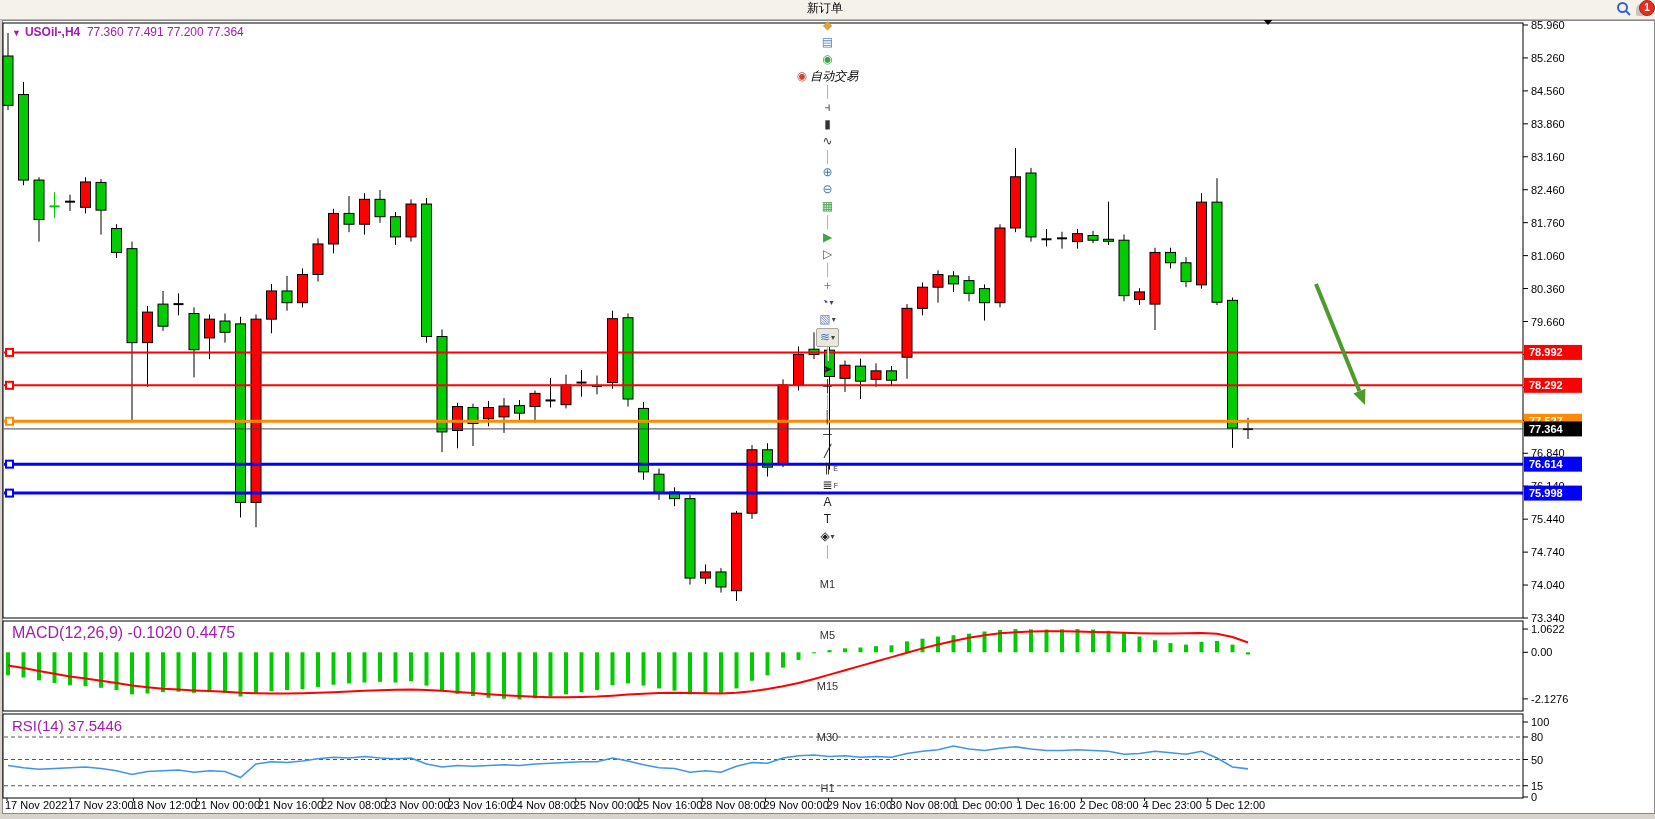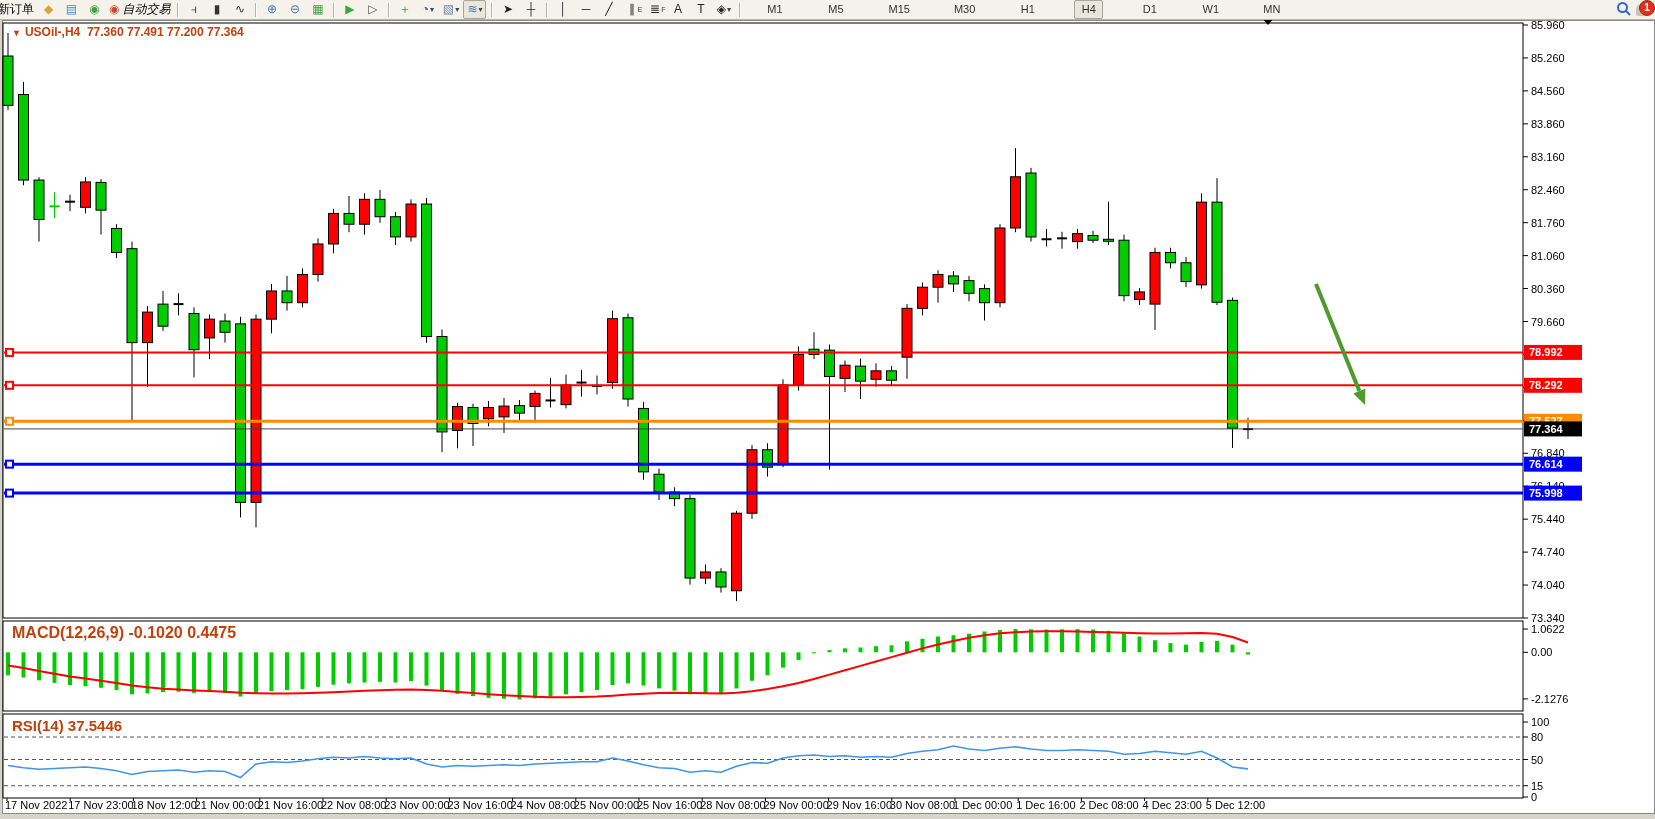--- a/index.html
+++ b/index.html
@@ -1,30 +1,30 @@
 <!DOCTYPE html>
 <html><head>
 <meta charset="utf-8">
 <style>
   html,body{margin:0;padding:0;}
   body{width:1655px;height:819px;background:#D8D4CC;font-family:"Liberation Sans",sans-serif;overflow:hidden;position:relative;}
-  #toolbar{position:absolute;top:0;left:0;width:1655px;height:19px;background:#F4F2EB;border-bottom:1px solid #B8B4AA;display:flex;align-items:center;font-size:12px;z-index:6;white-space:nowrap;}
+  #toolbar{position:absolute;top:0;left:0;width:1655px;height:19px;background:#F4F2EB;border-bottom:1px solid #B8B4AA;display:flex;align-items:center;font-size:12px;z-index:6;white-space:nowrap;flex-direction:column;}
   .tbtn{height:17px;min-width:17px;display:inline-flex;align-items:center;justify-content:center;margin:0 1px;padding:0 2px;cursor:default;line-height:17px;position:relative;}
   .tbtn.pressed{background:#E9E6DC;border:1px solid #A9A69C;border-radius:2px;}
   .tsep{width:1px;height:14px;background:#B5B2A8;margin:0 4px;box-shadow:1px 0 0 #FFF;flex:none;}
   .caret{font-size:8px;color:#444;margin-left:1px;}
   .sub{font-size:7px;color:#333;position:absolute;right:0;bottom:0;}
   .tf{font-size:11px;padding:1px 6px;color:#333;margin:16px;text-align:center;}
   .tf.active{background:#E9E6DC;border:1px solid #A9A69C;border-radius:2px;padding:0 5px;}
   #tb-right{position:absolute;right:4px;top:1px;display:flex;align-items:center;gap:4px;}
   .bubble{width:15px;height:13px;background:#C9C5BD;border-radius:50% 50% 50% 2px;position:relative;}
   .badge{position:absolute;right:-4px;top:-3px;width:14px;height:14px;background:#E03020;border-radius:50%;color:#fff;font-size:10px;font-weight:bold;display:flex;align-items:center;justify-content:center;border:1px solid #B02015;}
   #chartwrap{position:absolute;left:2px;top:20px;width:1651px;height:792px;background:#FFFFFF;border:1px solid #8A8A8A;z-index:1;}
   #chart-svg{position:absolute;left:0;top:0;z-index:2;}
-  .ovl{position:absolute;z-index:4;font-size:12px;color:#c2410c;pointer-events:none;font-weight:bold;}
+  .ovl{position:absolute;z-index:4;font-size:12px;color:#a21caf;pointer-events:none;}
   #charttitle{left:12px;top:25px;}
   #charttitle .tri{font-size:9px;margin-right:4px;}
   #macdlabel{left:12px;top:624px;font-size:16px;}
   #rsilabel{left:12px;top:717px;font-size:15px;}
 </style>
 </head>
 <body>
 
 <div id="toolbar">
     <span class="tbtn" style="margin-left: -4px;">新订单</span>

